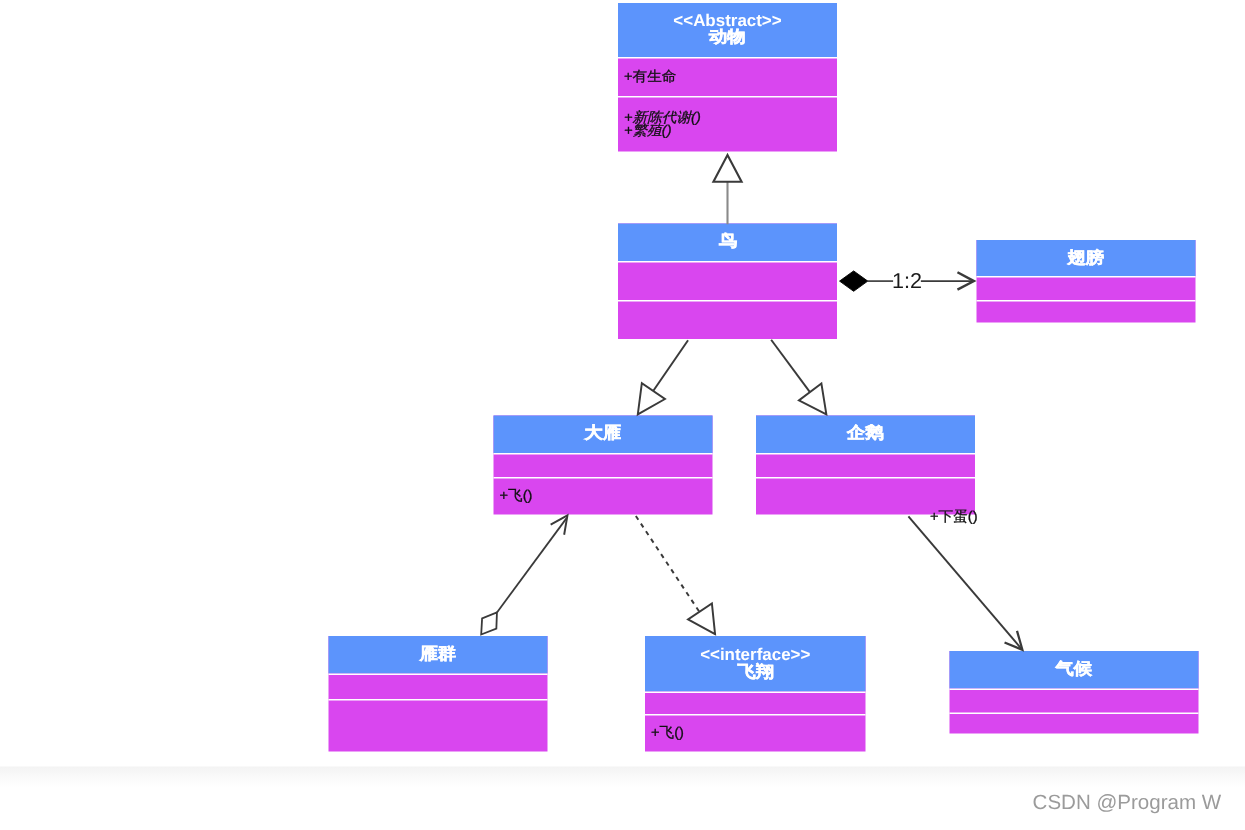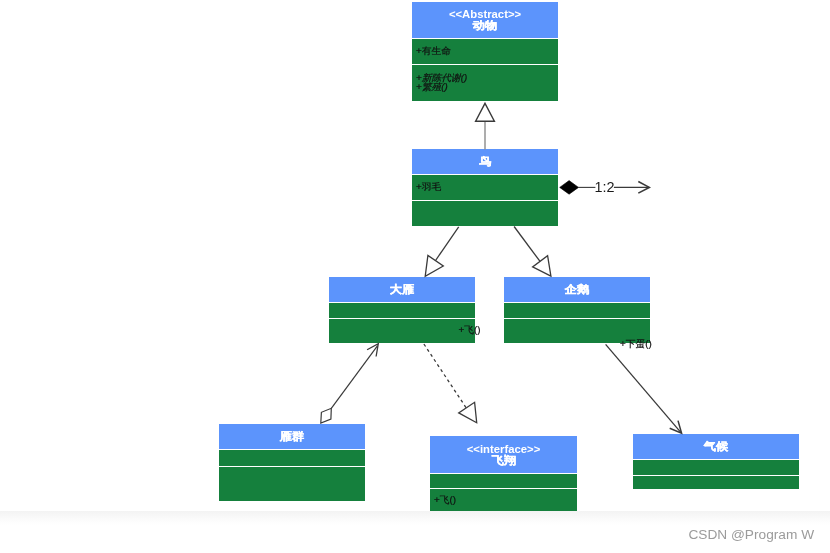--- a/index.html
+++ b/index.html
@@ -1,21 +1,21 @@
 <!DOCTYPE html>
 <html><head>
 <meta charset="utf-8">
 <title>UML Class Diagram</title>
 <style>
   html,body{margin:0;padding:0;}
   body{width:830px;height:553px;background:#ffffff;position:relative;overflow:hidden;
        font-family:"Liberation Sans",sans-serif;-webkit-font-smoothing:antialiased;}
   #canvas{position:absolute;left:0;top:0;width:830px;height:553px;background:#fff;}
 
-  .uml-box{position:absolute;box-sizing:border-box;background:#15803d;}
+  .uml-box{position:absolute;box-sizing:border-box;background:#d946ef;}
   .uml-head{position:absolute;left:0;right:0;top:0;box-sizing:border-box;
             background:#5c94fc;color:#ffffff;font-weight:bold;
             display:flex;flex-direction:column;align-items:center;justify-content:center;
             font-size:11.3px;line-height:10.4px;letter-spacing:0px;}
   .uml-head .cn{font-size:10.9px;line-height:10.6px;transform:scaleX(1.12);transform-origin:center;
                 -webkit-text-stroke:0.28px #ffffff;}
   .uml-head .st{font-size:11.3px;line-height:11px;}
   .uml-sec{position:absolute;left:0;right:0;box-sizing:border-box;
            padding-left:4.2px;display:flex;flex-direction:column;justify-content:center;padding-bottom:1.6px;
            color:#111111;font-size:9.4px;line-height:9.6px;-webkit-text-stroke:0.2px #111111;}
@@ -46,28 +46,34 @@
       <span>+新陈代谢()</span>
       <span>+繁殖()</span>
     </div>
   </div>
 
   <div class="uml-box" style="left:412px;top:149px;width:146px;height:77px;">
     <div class="uml-head" style="height:25px;">
       <span class="cn">鸟</span>
     </div>
     <div class="divider" style="top:25px;"></div>
-    <div class="uml-sec" style="top:26px;height:25px;">
-      <span>+羽毛</span>
-    </div>
     <div class="divider" style="top:51px;"></div>
   </div>
 
+  <div class="uml-box" style="left:651px;top:160px;width:146px;height:55px;">
+    <div class="uml-head" style="height:24px;">
+      <span class="cn">翅膀</span>
+    </div>
+    <div class="divider" style="top:24px;"></div>
+    <div class="uml-sec" style="top:25px;height:15px;"></div>
+    <div class="divider" style="top:40px;"></div>
+    <div class="uml-sec" style="top:41px;height:14px;"></div>
+  </div>
 
-  <div class="uml-box" style="left:329px;top:277px;width:146px;height:66px;text-align:right;">
+  <div class="uml-box" style="left:329px;top:277px;width:146px;height:66px;">
     <div class="uml-head" style="height:25px;">
       <span class="cn">大雁</span>
     </div>
     <div class="divider" style="top:25px;"></div>
     <div class="uml-sec" style="top:26px;height:15px;"></div>
     <div class="divider" style="top:41px;"></div>
     <div class="uml-sec" style="top:42px;height:24px;">
       <span>+飞()</span>
     </div>
   </div>
@@ -86,21 +92,21 @@
 
   <div class="uml-box" style="left:219px;top:424px;width:146px;height:77px;">
     <div class="uml-head" style="height:25px;">
       <span class="cn">雁群</span>
     </div>
     <div class="divider" style="top:25px;"></div>
     <div class="uml-sec" style="top:26px;height:16px;"></div>
     <div class="divider" style="top:42px;"></div>
   </div>
 
-  <div class="uml-box" style="left:430px;top:424px;width:147px;height:77px;margin-top:12px;">
+  <div class="uml-box" style="left:430px;top:424px;width:147px;height:77px;">
     <div class="uml-head" style="height:37px;">
       <span class="st">&lt;&lt;interface&gt;&gt;</span>
       <span class="cn">飞翔</span>
     </div>
     <div class="divider" style="top:37px;"></div>
     <div class="uml-sec" style="top:38px;height:14px;"></div>
     <div class="divider" style="top:52px;"></div>
     <div class="uml-sec" style="top:53px;height:24px;">
       <span>+飞()</span>
     </div>

